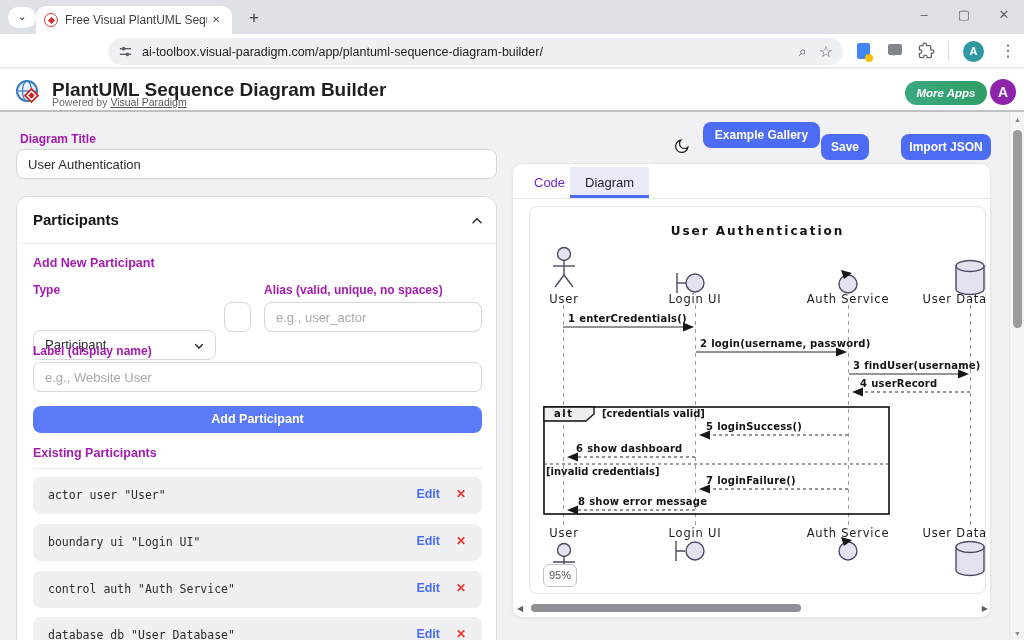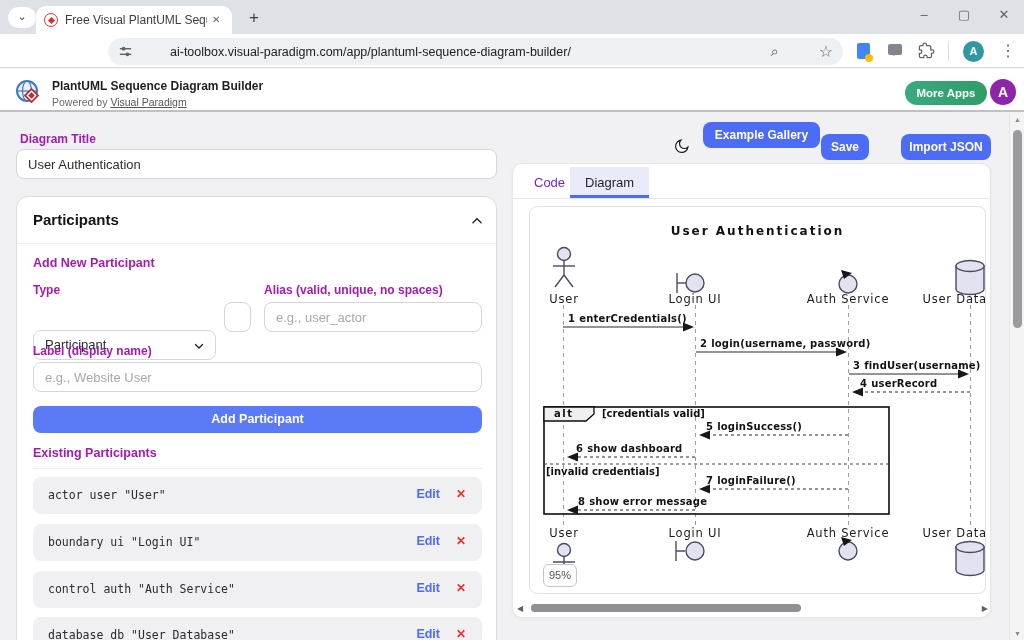--- a/index.html
+++ b/index.html
@@ -12,37 +12,37 @@
   .tab-search { position:absolute; left:8px; top:7px; width:28px; height:21px; background:#fff; border-radius:11px; color:#45474d; font-size:11px; text-align:center; line-height:19px; }
   .tab { position:absolute; left:36px; top:6px; width:196px; height:28px; background:#fff; border-radius:10px 10px 0 0; display:flex; align-items:center; padding:0 8px; }
   .favicon { width:14px; height:14px; border-radius:50%; background:#fff; border:1px solid #d33; position:relative; flex:0 0 14px; }
   .favicon::after { content:""; position:absolute; left:3.5px; top:3.5px; width:5px; height:5px; background:#d32f2f; transform:rotate(45deg); }
   .tab-title { font-size:12px; color:#3c4043; margin-left:7px; white-space:nowrap; overflow:hidden; width:146px; }
   .tab-close { font-size:10px; color:#5f6368; margin-left:2px; width:16px; height:16px; line-height:16px; text-align:center; border-radius:50%; }
   .newtab { position:absolute; left:243px; top:7px; font-size:17px; color:#3c4043; width:22px; height:22px; text-align:center; line-height:21px; }
   .winctl { position:absolute; top:0; height:30px; width:40px; text-align:center; line-height:30px; color:#5f6368; font-size:13px; }
   .toolbar { position:absolute; left:0; top:34px; width:1024px; height:34px; background:#fff; border-bottom:1px solid #dfe1e5; }
   .navbtn { position:absolute; top:39px; font-size:16px; color:#45474d; width:24px; height:24px; text-align:center; line-height:24px; }
-  .omnibox { position:absolute; left:108px; top:38px; width:735px; height:27px; background:#eef1f4; border-radius:14px; display:flex; align-items:center; padding:0 10px;gap:28px; }
+  .omnibox { position:absolute; left:108px; top:38px; width:735px; height:27px; background:#eef1f4; border-radius:14px; display:flex; align-items:center; padding:0 10px; }
   .url { font-size:12.5px; color:#202124; margin-left:9px; flex:1 1 auto; white-space:nowrap; overflow:hidden; }
   .omni-ic { color:#5f6368; font-size:14px; margin-left:12px; }
   .chrome-ic { position:absolute; top:41px; color:#5f6368; font-size:15px; }
   .blue-doc { position:absolute; left:857px; top:43px; width:13px; height:16px; background:#4285f4; border-radius:2px; }
   .blue-doc::after { content:""; position:absolute; right:-3px; bottom:-3px; width:8px; height:8px; border-radius:50%; background:#fbbc04; }
   .chat-ic { position:absolute; left:888px; top:44px; width:14px; height:11px; background:#80868b; border-radius:2px; }
   .chat-ic::after { content:""; position:absolute; left:3px; bottom:-4px; border:3px solid transparent; border-top-color:#80868b; }
   .profile-a { position:absolute; left:963px; top:41px; width:21px; height:21px; border-radius:50%; background:#3097a3; color:#fff; font-size:11px; font-weight:bold; text-align:center; line-height:21px; }
 
   
   .apphead { position:absolute; left:0; top:69px; width:1024px; height:43px; background:#fff; border-bottom:2px solid #bfc0c3; }
   .vp-logo { position:absolute; left:14px; top:78px; }
-  .app-title { position:absolute; left:52px; top:79px; font-size:12px; font-weight:bold; color:#1f1f23; }
+  .app-title { position:absolute; left:52px; top:79px; font-size:19px; font-weight:bold; color:#1f1f23; }
   .app-sub { position:absolute; left:52px; top:96px; font-size:10.5px; color:#6a6a70; }
   .app-sub a { color:#55555c; }
-  .more-apps { position:absolute; left:905px; top:81px; width:82px; height:24px; background:linear-gradient(90deg,#3aa981,#2f9d64); border-radius:13px; color:#fff; font-size:11.5px; font-weight:bold; text-align:center; line-height:24px; }
+  .more-apps { position:absolute; left:905px; top:81px; width:82px; height:24px; background:linear-gradient(90deg,#3aa981,#2f9d64); border-radius:13px; color:#fff; font-size:11.5px; font-weight:bold; text-align:center; line-height:24px;font-style:italic; }
   .hdr-avatar { position:absolute; left:990px; top:79px; width:26px; height:26px; border-radius:50%; background:#8e24aa; color:#fff; font-size:14px; font-weight:bold; text-align:center; line-height:26px; }
 
   
   .fld-label { font-size:12px; font-weight:bold; color:#a21caf; }
   .tbox { background:#fff; border:1px solid #d6d6da; border-radius:8px; font-size:13px; color:#2e2e33; font-family:"Liberation Sans",sans-serif; padding:0 11px; outline:none; }
   .tbox::placeholder { color:#a8a8af; }
   .card { position:absolute; left:16px; top:196px; width:481px; height:470px; background:#fff; border:1px solid #dcdcdf; border-radius:12px; }
   .sect-h { position:absolute; left:16px; top:14px; font-size:15px; font-weight:bold; color:#141418; }
   .divider { position:absolute; left:0; width:100%; border-top:1px solid #ececef; }
   .selbox { position:absolute; background:#fff; border:1px solid #d6d6da; border-radius:8px; font-size:13px; color:#2e2e33; line-height:28px; padding:0 11px; }
@@ -146,21 +146,21 @@
   <div class="selbox" style="left:16px; top:105px; width:183px; height:30px;margin-top:28px;">
     <span>Participant</span>
     <svg class="abs" style="right:10px; top:9px;" width="12" height="12" viewBox="0 0 24 24">
       <polyline points="5,9 12,16 19,9" fill="none" stroke="#222" stroke-width="2.6" stroke-linecap="round"></polyline>
     </svg>
   </div>
   <input class="tbox abs" style="left: 207px; top: 105px; width: 27px; height: 30px; padding: 0px 4px;">
   <input class="tbox abs" style="left: 247px; top: 105px; width: 218px; height: 30px;" placeholder="e.g., user_actor">
 
   <div class="fld-label abs" style="left:16px; top:147px;">Label (display name)</div>
-  <input class="tbox abs" style="left: 16px; top: 165px; width: 449px; height: 30px;" placeholder="e.g., Website User">
+  <input class="tbox abs" style="left: 16px; top: 165px; width: 449px; height: 30px; border-radius: 7px;" placeholder="e.g., Website User">
 
   <button class="addbtn">Add Participant</button>
 
   <div class="fld-label abs" style="left:16px; top:249px; font-size:12.5px;">Existing Participants</div>
   <div class="divider" style="left:16px; width:449px; top:271px;"></div>
 
   <div class="prow" style="top:280px;">
     <span class="pcode">actor user "User"</span>
     <span class="pedit">Edit</span>
     <span class="pdel">✕</span>

